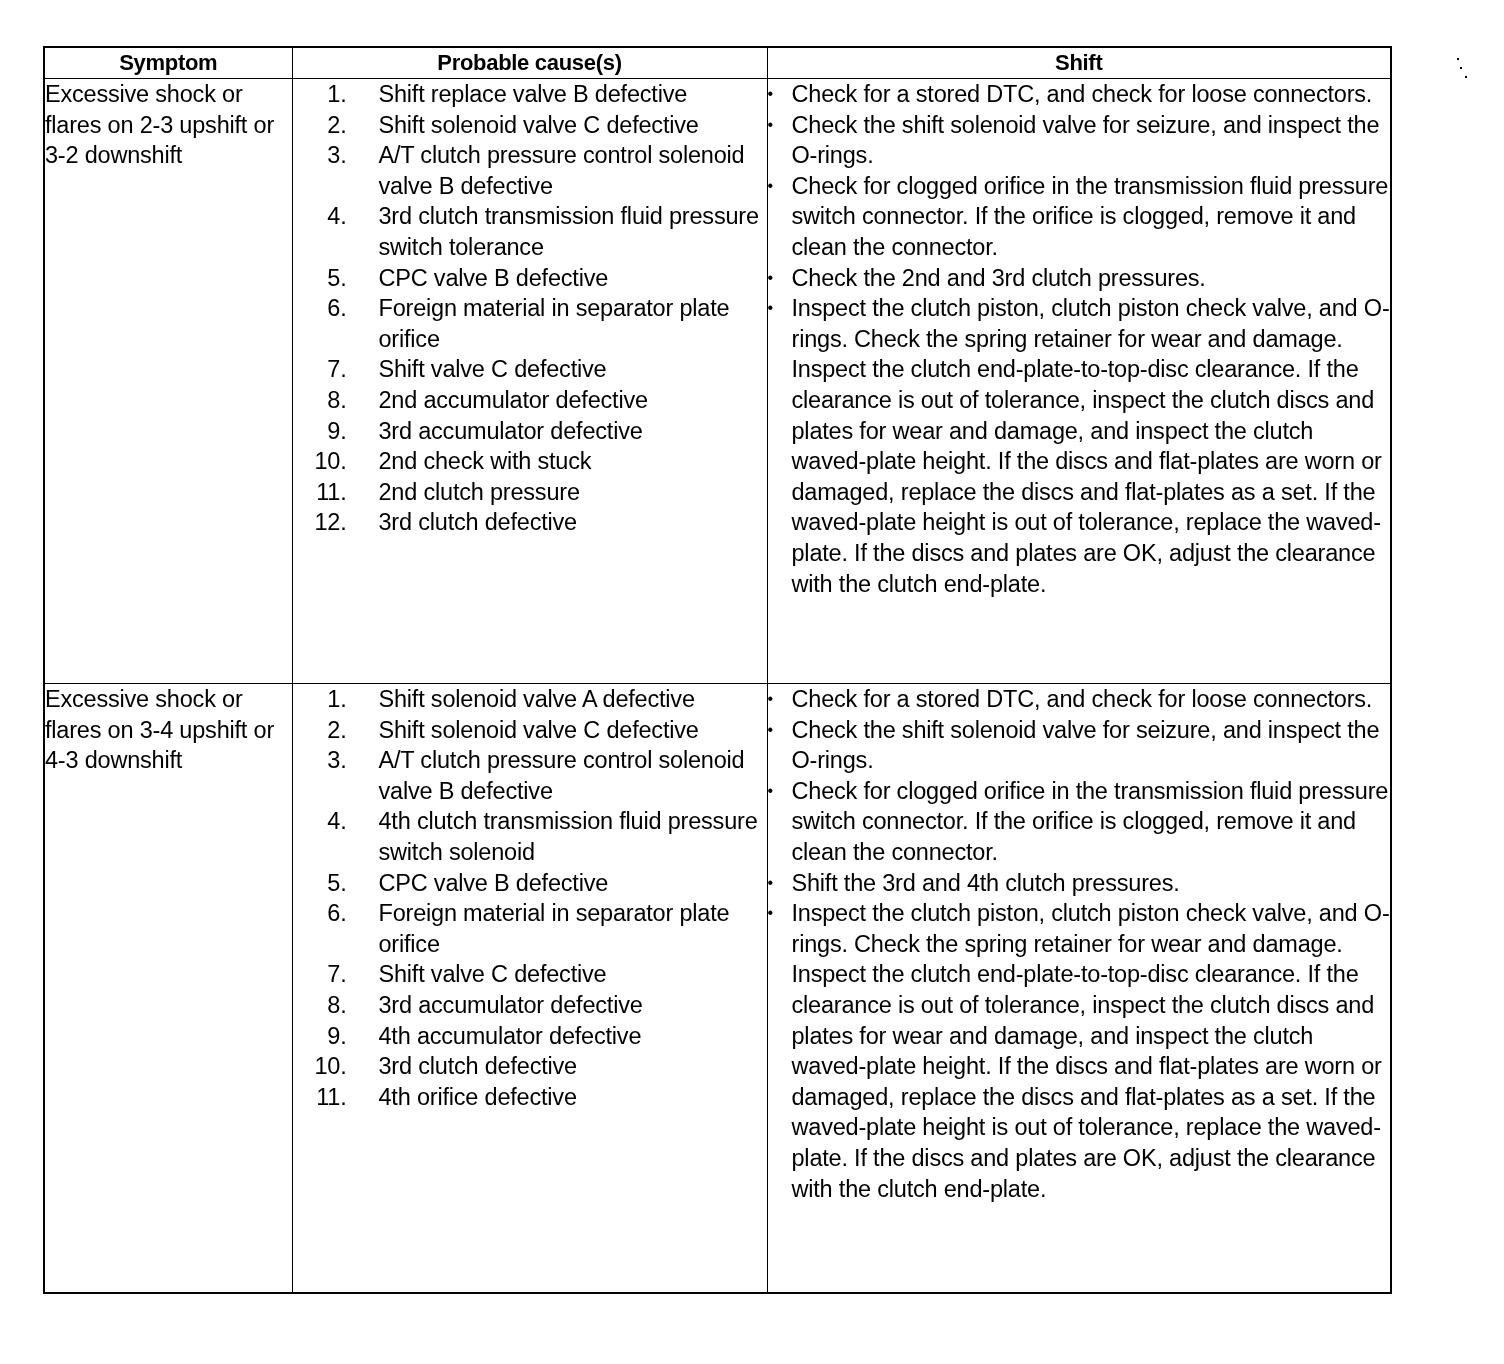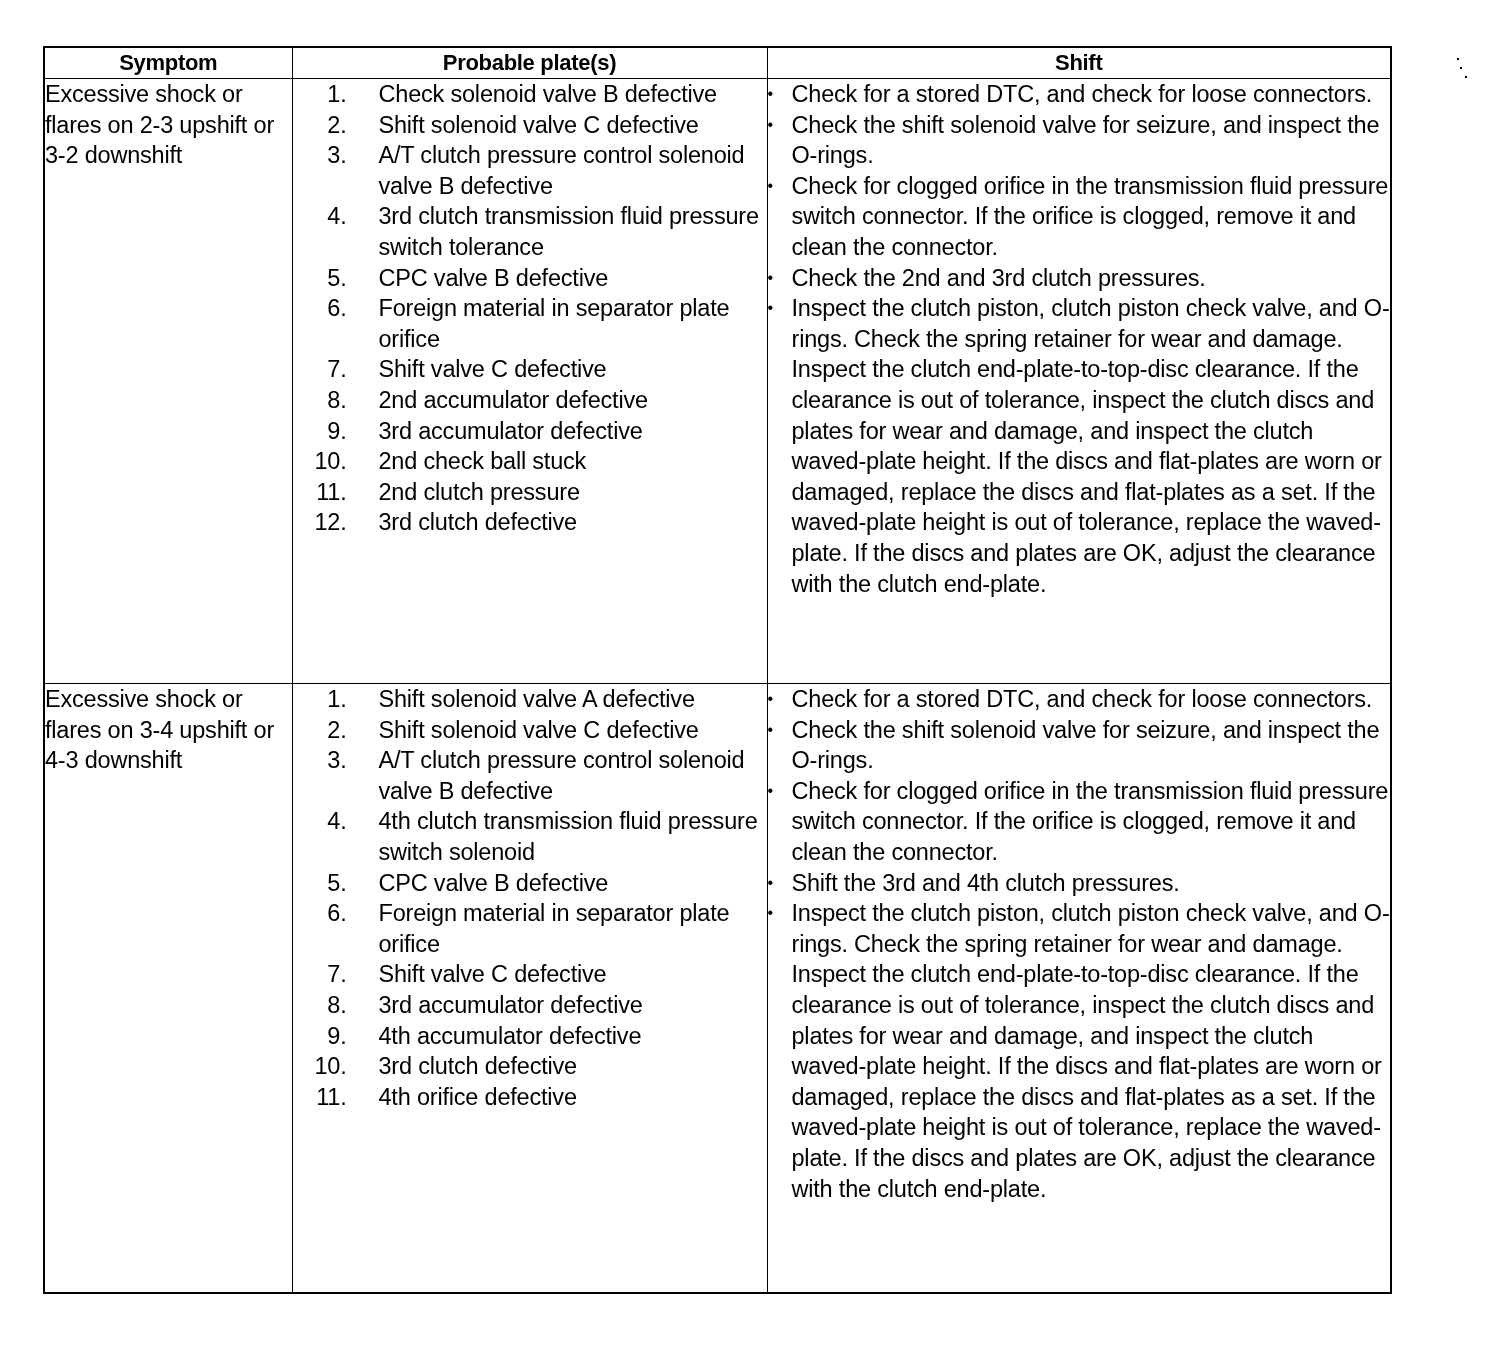--- a/index.html
+++ b/index.html
@@ -44,34 +44,34 @@
 <div class="page">
   <table class="troubleshoot">
     <colgroup>
         <col class="c1">
         <col class="c2">
         <col class="c3">
       </colgroup>
     <thead>
       <tr>
         <th>Symptom</th>
-        <th>Probable plate(s)</th>
+        <th>Probable cause(s)</th>
         <th>Shift</th>
       </tr>
     </thead>
     <tbody id="tbody">
         <tr class="row1">
           <td class="symptom body-text">Excessive shock or flares on 2-3 upshift or 3-2 downshift</td>
           <td class="causes body-text">
             <ol class="cause-list">
               <li>
                 <div class="num-wrap">
                   <span>1.</span>
                 </div>
-                <div class="txt">Check solenoid valve B defective</div>
+                <div class="txt">Shift replace valve B defective</div>
               </li>
               <li>
                 <div class="num-wrap">
                   <span>2.</span>
                 </div>
                 <div class="txt">Shift solenoid valve C defective</div>
               </li>
               <li>
                 <div class="num-wrap">
                   <span>3.</span>
@@ -111,21 +111,21 @@
               <li>
                 <div class="num-wrap">
                   <span>9.</span>
                 </div>
                 <div class="txt">3rd accumulator defective</div>
               </li>
               <li>
                 <div class="num-wrap">
                   <span>10.</span>
                 </div>
-                <div class="txt">2nd check ball stuck</div>
+                <div class="txt">2nd check with stuck</div>
               </li>
               <li>
                 <div class="num-wrap">
                   <span>11.</span>
                 </div>
                 <div class="txt">2nd clutch pressure</div>
               </li>
               <li>
                 <div class="num-wrap">
                   <span>12.</span>

